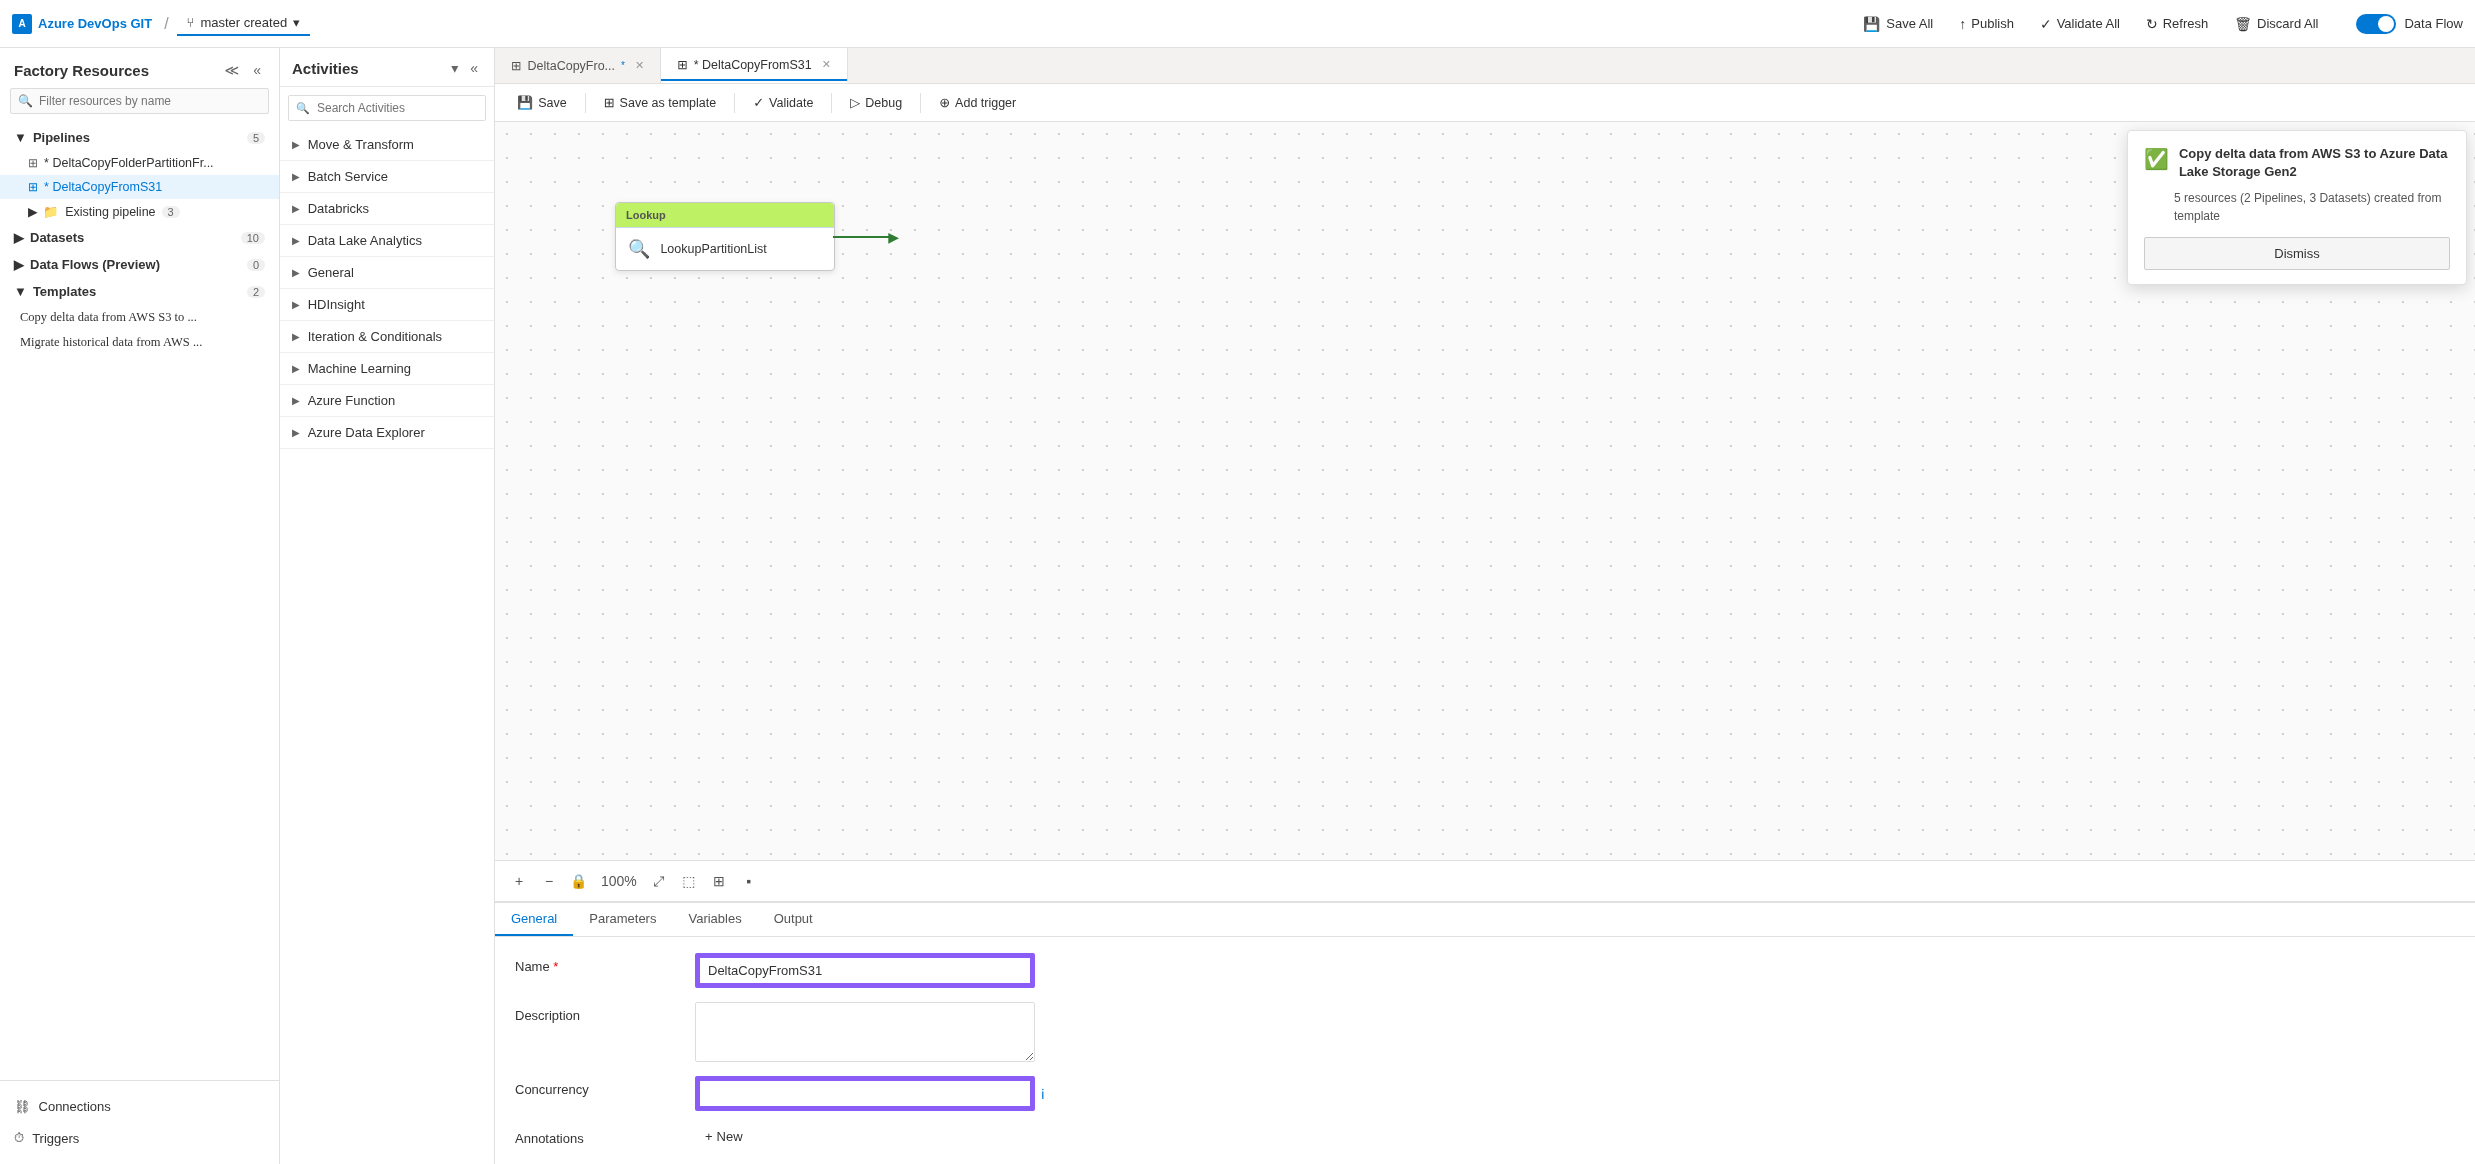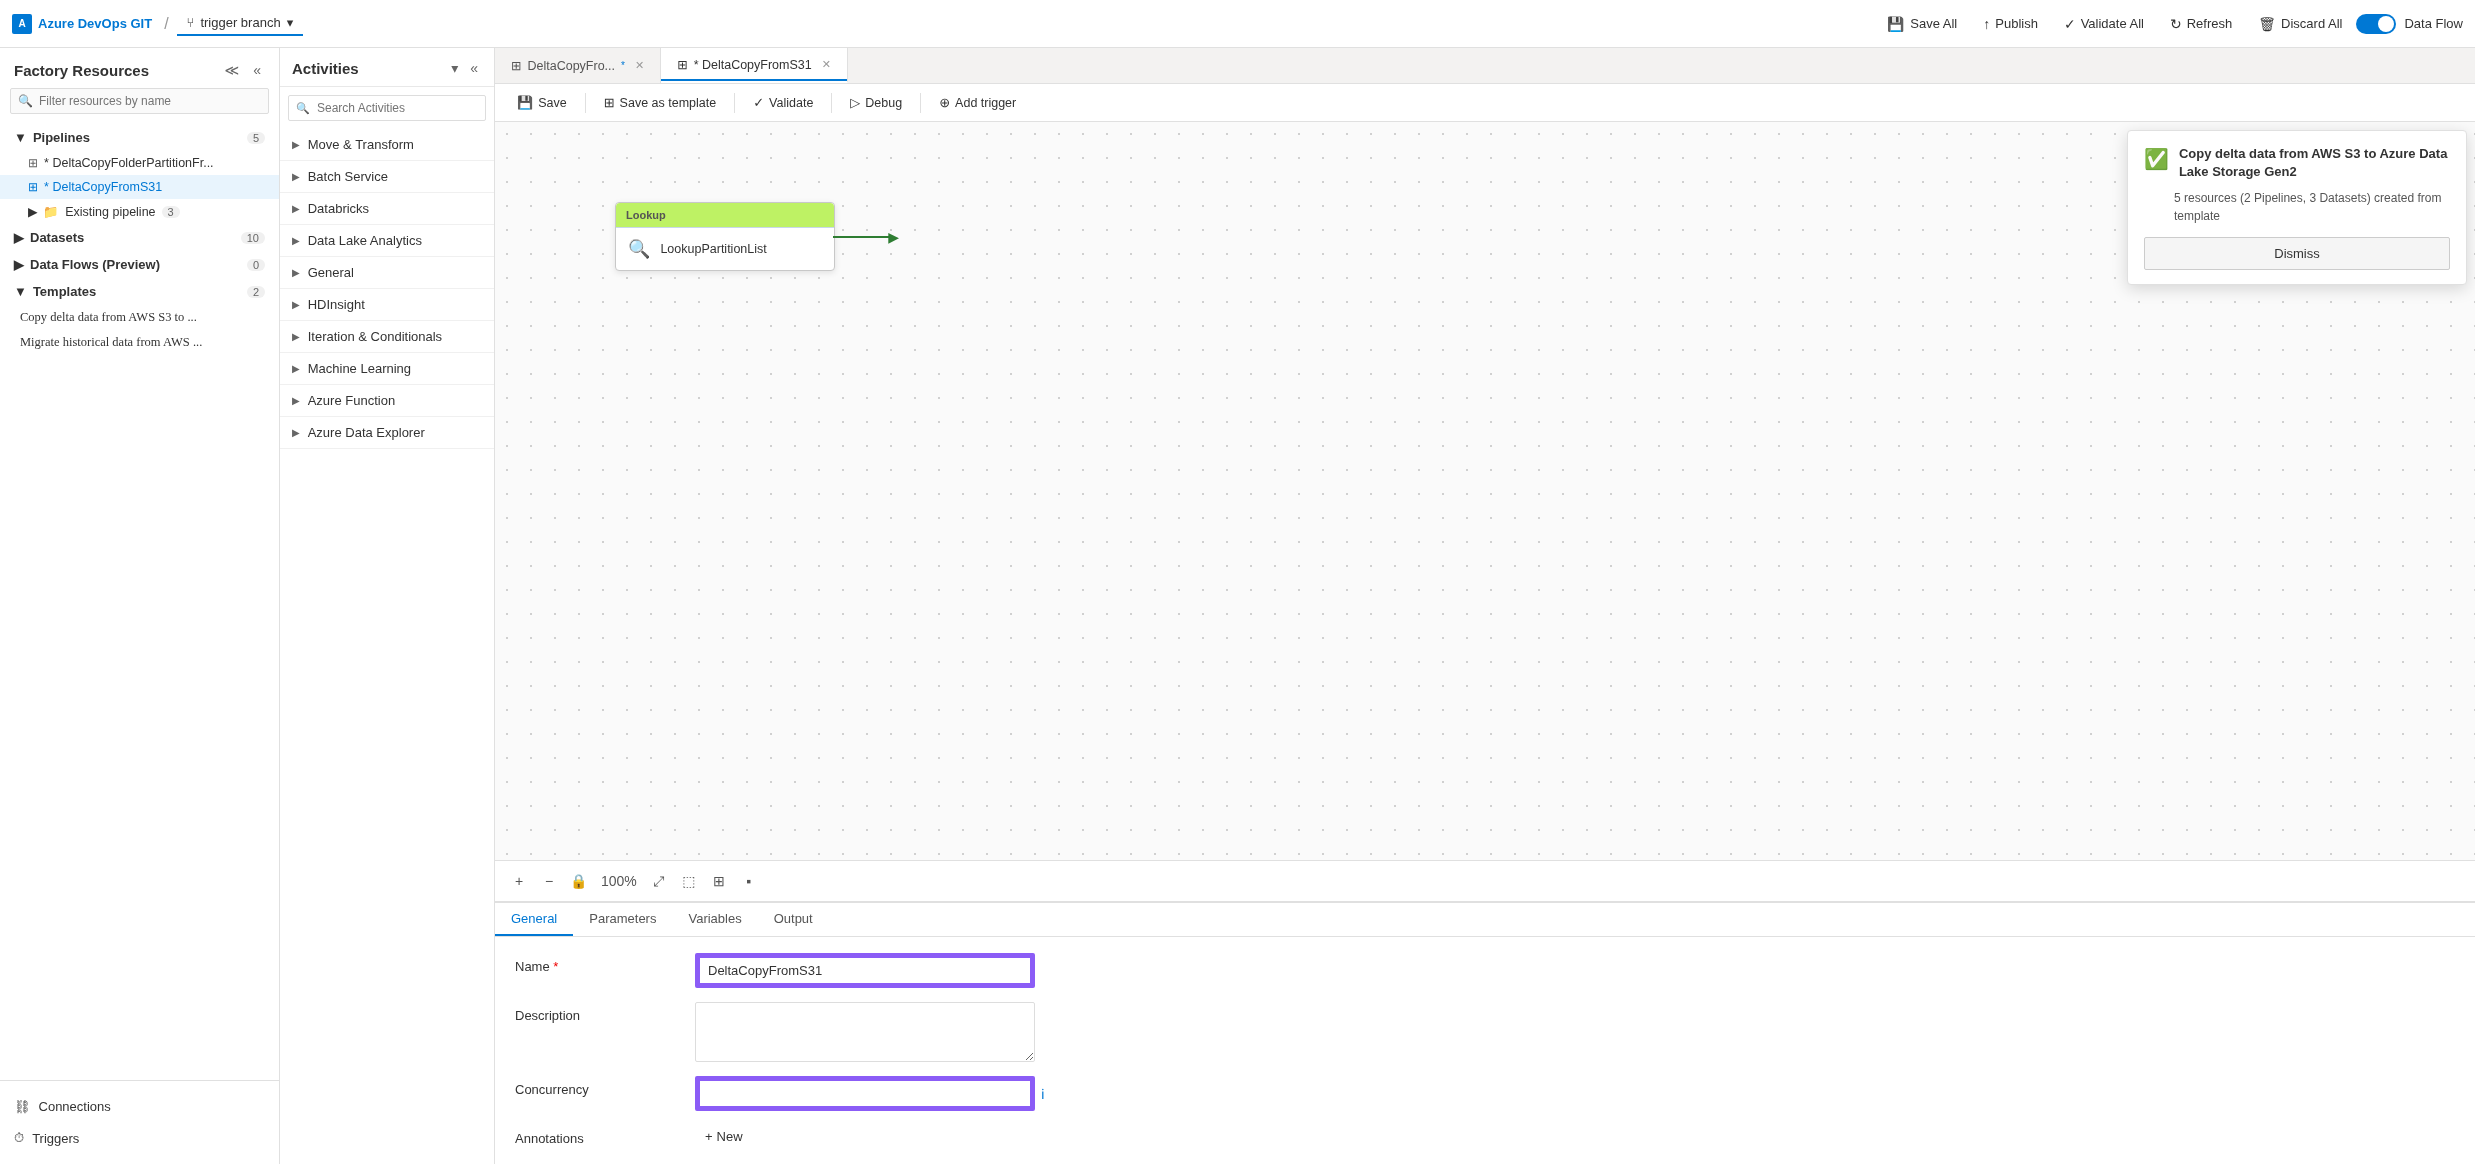--- a/index.html
+++ b/index.html
@@ -11,21 +11,21 @@
       background: #fff; border-bottom: 1px solid #e0e0e0;
       padding: 0 12px; gap: 4px; flex-shrink: 0;
     }
     .top-bar-brand { display: flex; align-items: center; gap: 6px; margin-right: 4px; color: #0078d4; font-weight: 600; font-size: 13px; }
     .top-bar-brand .brand-icon { width: 20px; height: 20px; background: #0078d4; border-radius: 2px; display: flex; align-items: center; justify-content: center; color: #fff; font-size: 10px; }
     .top-bar-divider { color: #999; margin: 0 4px; font-size: 16px; }
     .branch-selector { display: flex; align-items: center; gap: 6px; padding: 4px 10px; border: none; background: transparent; cursor: pointer; font-size: 13px; color: #333; border-bottom: 2px solid #0078d4; }
     .top-bar-actions { display: flex; align-items: center; gap: 2px; margin-left: auto; }
     .top-bar-btn { display: flex; align-items: center; gap: 5px; padding: 6px 12px; border: none; background: transparent; cursor: pointer; font-size: 13px; color: #333; border-radius: 2px; }
     .top-bar-btn .btn-icon { font-size: 14px; }
-    .toggle-wrap { display: flex; align-items: center; gap: 8px; margin-left: 0; }
+    .toggle-wrap { display: flex; align-items: center; gap: 8px; margin-left: 24px; }
     .toggle { width: 40px; height: 20px; background: #0078d4; border-radius: 10px; position: relative; cursor: pointer; }
     .toggle::after { content: ''; width: 16px; height: 16px; background: #fff; border-radius: 50%; position: absolute; right: 2px; top: 2px; }
     .toggle-label { font-size: 13px; color: #333; }
 
     
     .main-layout { display: flex; height: calc(100vh - 48px); }
 
     
     .left-sidebar {
       width: 280px; background: #fff; border-right: 1px solid #e0e0e0;
@@ -132,21 +132,21 @@
 <body>
 
 <div class="top-bar">
   <div class="top-bar-brand">
     <div class="brand-icon">A</div>
     <span>Azure DevOps GIT</span>
   </div>
   <span class="top-bar-divider">/</span>
   <button class="branch-selector">
     <span>⑂</span>
-    <span>trigger branch</span>
+    <span>master created</span>
     <span>▾</span>
   </button>
   <div class="top-bar-actions">
     <button class="top-bar-btn">
       <span class="btn-icon">💾</span>
       <span>Save All</span>
     </button>
     <button class="top-bar-btn">
       <span class="btn-icon">↑</span>
       <span>Publish</span>

